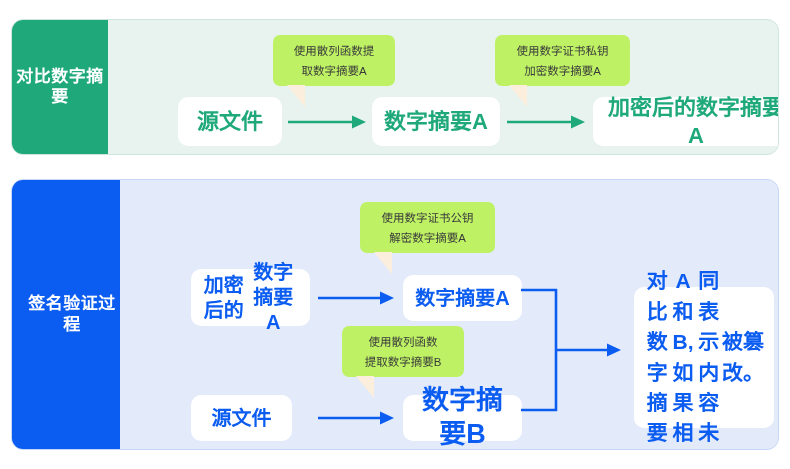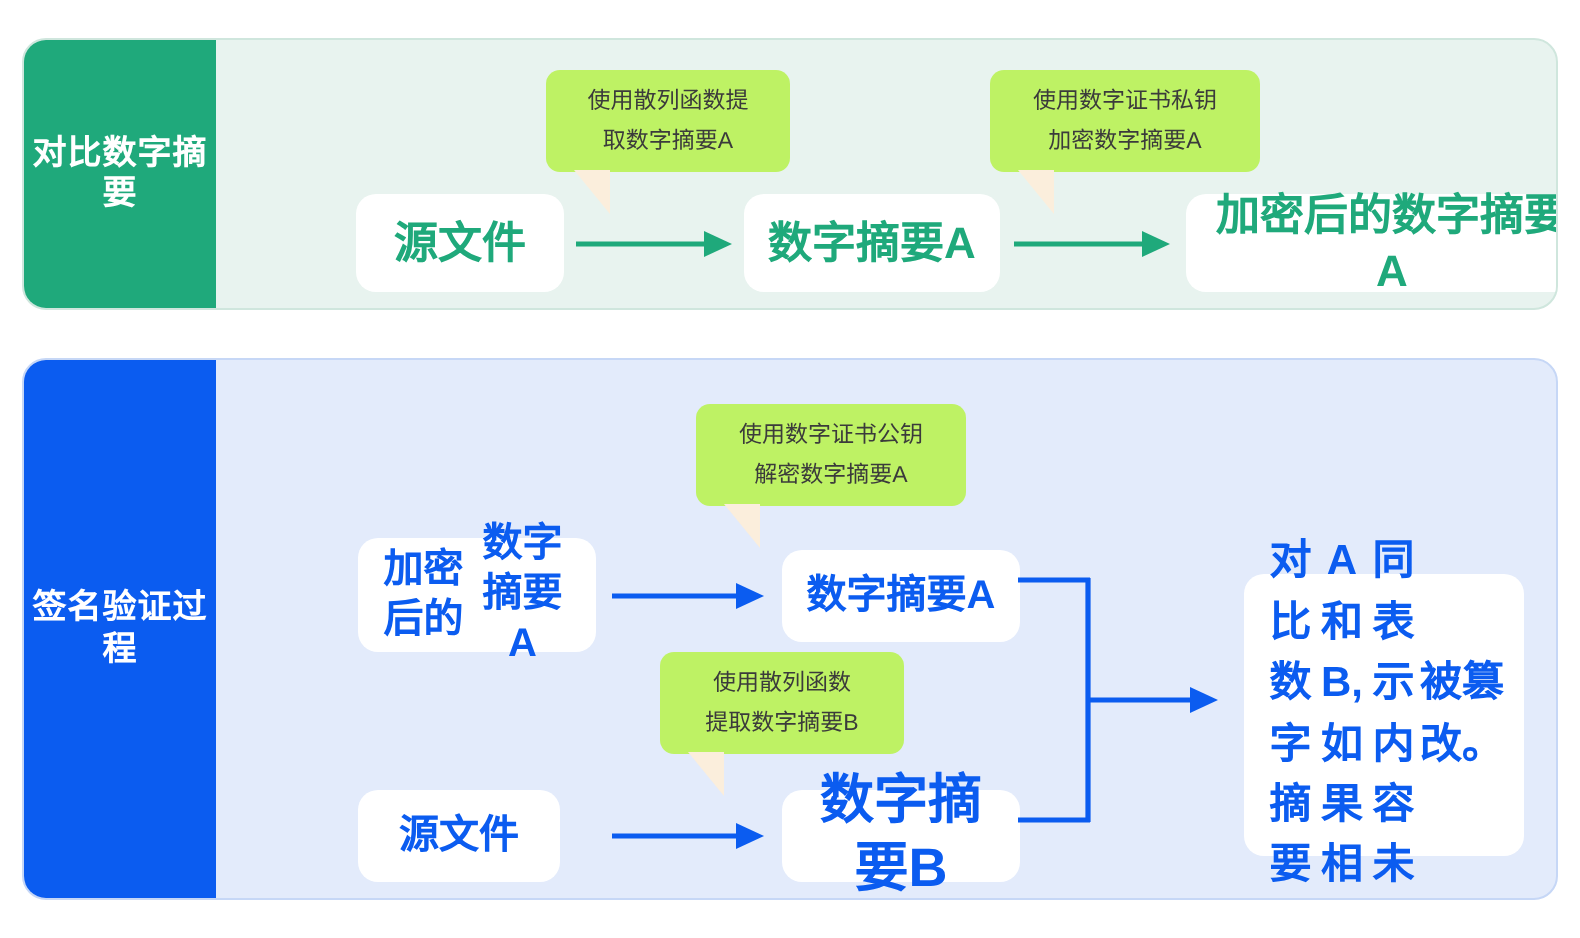--- a/index.html
+++ b/index.html
@@ -55,21 +55,21 @@
     align-items: center;
     justify-content: center;
     color: #ffffff;
     font-size: 17px;
     font-weight: 700;
     letter-spacing: 0.5px;
     line-height: 1.2;
     text-align: center;
   }
   .panel-sign .panel-label   { background: #1fa97b; }
-  .panel-verify .panel-label { background: #0b5cf0; }
+  .panel-verify .panel-label { background: #0b5cf0; padding-left: 12px; }
 
   .panel-body {
     position: relative;
     flex: 1 1 auto;
   }
 
   
   .node {
     position: absolute;
     background: #ffffff;

